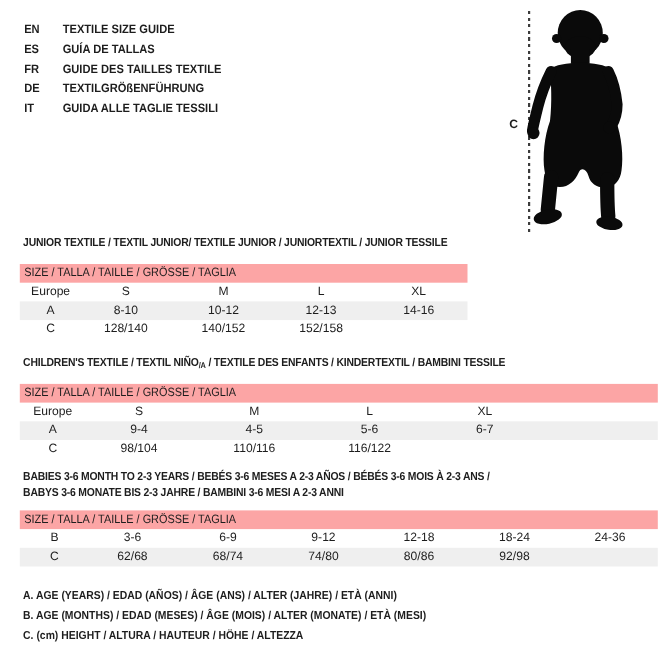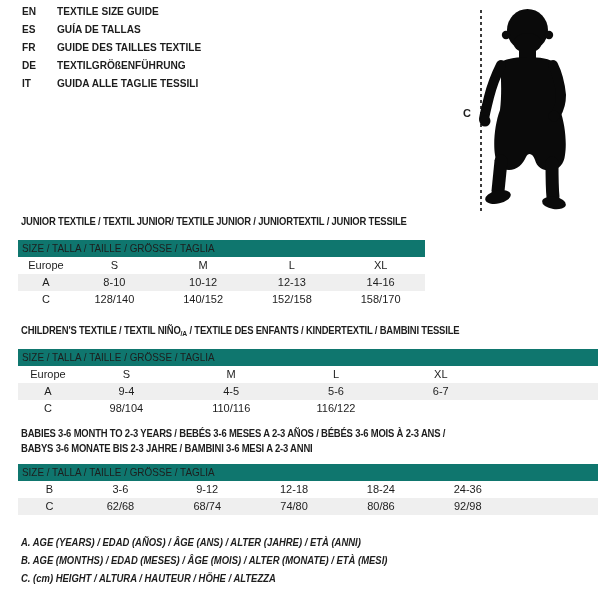--- a/index.html
+++ b/index.html
@@ -5,21 +5,21 @@
   html,body{margin:0;padding:0;}
   body{
     width:600px;height:600px;position:relative;overflow:hidden;
     background:#ffffff;color:#1d1d1d;
     font-family:"Liberation Sans",sans-serif;
   }
   .abs{position:absolute;}
   .cond{display:inline-block;transform:scaleX(0.9);transform-origin:0 50%;white-space:nowrap;}
 
   
-  .lang-block{left:22px;top:2px;}
+  .lang-block{left:22px;top:18px;}
   .lang-row{
     display:grid;grid-template-columns:38px auto;
     font-size:11px;font-weight:bold;line-height:18px;
     transform:scaleX(0.92);transform-origin:0 0;white-space:nowrap;
   }
 
   
   .figure{left:455px;top:5px;width:145px;height:212px;}
   .dots{
     position:absolute;left:25px;top:5px;width:2px;height:201px;
@@ -34,36 +34,36 @@
     transform:scaleX(0.9);transform-origin:0 0;white-space:nowrap;
   }
   .sub{font-size:7.5px;vertical-align:-2px;}
   .title-junior{left:21px;top:215px;}
   .title-children{left:21px;top:324px;}
   .title-babies{left:21px;top:426px;line-height:15px;}
 
   
   .tbl{position:absolute;font-size:11px;}
   .tbl-head{
-    height:17px;line-height:17px;background:#0f766e;
+    height:17px;line-height:17px;background:#fca5a5;
     padding-left:4px;overflow:hidden;
   }
   .tbl-row{display:grid;height:17px;line-height:17px;align-items:center;}
   .tbl-row .lbl{padding-left:4px;text-align:center;}
   .tbl-row .val{text-align:center;}
   .alt{background:#efefef;}
   .tbl-junior{left:18px;top:240px;width:407px;}
   .tbl-junior .tbl-row{grid-template-columns:52px repeat(4,1fr);}
   .tbl-children{left:18px;top:349px;width:580px;}
   .tbl-children .tbl-row{grid-template-columns:56px repeat(5,1fr);}
   .tbl-babies{left:18px;top:464px;width:580px;}
   .tbl-babies .tbl-row{grid-template-columns:59px repeat(6,1fr);}
 
   
-  .footnotes{left:21px;top:533px;font-size:10.5px;font-weight:bold;line-height:18px;font-style:italic;}
+  .footnotes{left:21px;top:533px;font-size:10.5px;font-weight:bold;line-height:18px;}
   .footnote-line{transform:scaleX(0.9);transform-origin:0 0;white-space:nowrap;}
 </style>
 </head>
 <body>
 
 <div class="abs lang-block">
   <div class="lang-row">
     <span>EN</span>
     <span>TEXTILE SIZE GUIDE</span>
   </div>
@@ -136,21 +136,20 @@
     <span class="val">8-10</span>
     <span class="val">10-12</span>
     <span class="val">12-13</span>
     <span class="val">14-16</span>
   </div>
   <div class="tbl-row">
     <span class="lbl">C</span>
     <span class="val">128/140</span>
     <span class="val">140/152</span>
     <span class="val">152/158</span>
-    <span class="val">158/170</span>
   </div>
 </div>
 
 <div class="abs sec-title title-children">
   <span>CHILDREN'S TEXTILE / TEXTIL NIÑO</span><span class="sub">/A</span><span> / TEXTILE DES ENFANTS / KINDERTEXTIL / BAMBINI TESSILE</span>
 </div>
 <div class="abs tbl tbl-children">
   <div class="tbl-head">
     <span class="cond">SIZE / TALLA / TAILLE / GRÖSSE / TAGLIA</span>
   </div>
@@ -180,20 +179,21 @@
   <div>BABIES 3-6 MONTH TO 2-3 YEARS / BEBÉS 3-6 MESES A 2-3 AÑOS / BÉBÉS 3-6 MOIS À 2-3 ANS /</div>
   <div>BABYS 3-6 MONATE BIS 2-3 JAHRE / BAMBINI 3-6 MESI A 2-3 ANNI</div>
 </div>
 <div class="abs tbl tbl-babies">
   <div class="tbl-head">
     <span class="cond">SIZE / TALLA / TAILLE / GRÖSSE / TAGLIA</span>
   </div>
   <div class="tbl-row">
     <span class="lbl">B</span>
     <span class="val">3-6</span>
+    <span class="val">6-9</span>
     <span class="val">9-12</span>
     <span class="val">12-18</span>
     <span class="val">18-24</span>
     <span class="val">24-36</span>
   </div>
   <div class="tbl-row alt">
     <span class="lbl">C</span>
     <span class="val">62/68</span>
     <span class="val">68/74</span>
     <span class="val">74/80</span>

